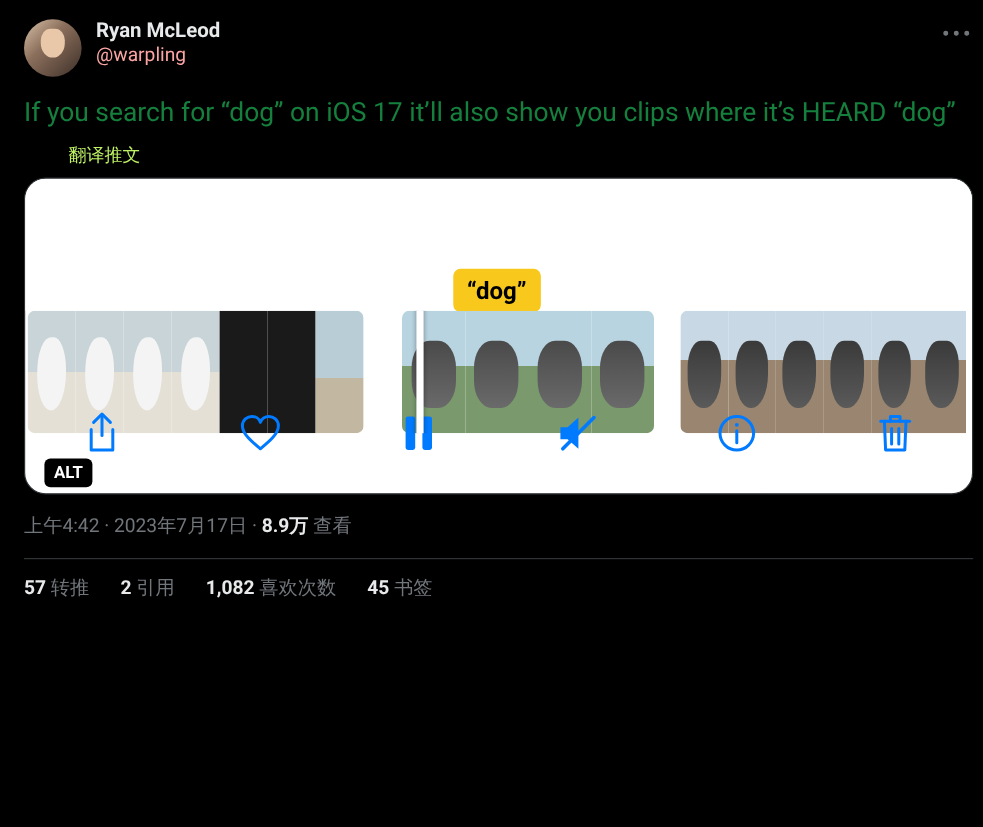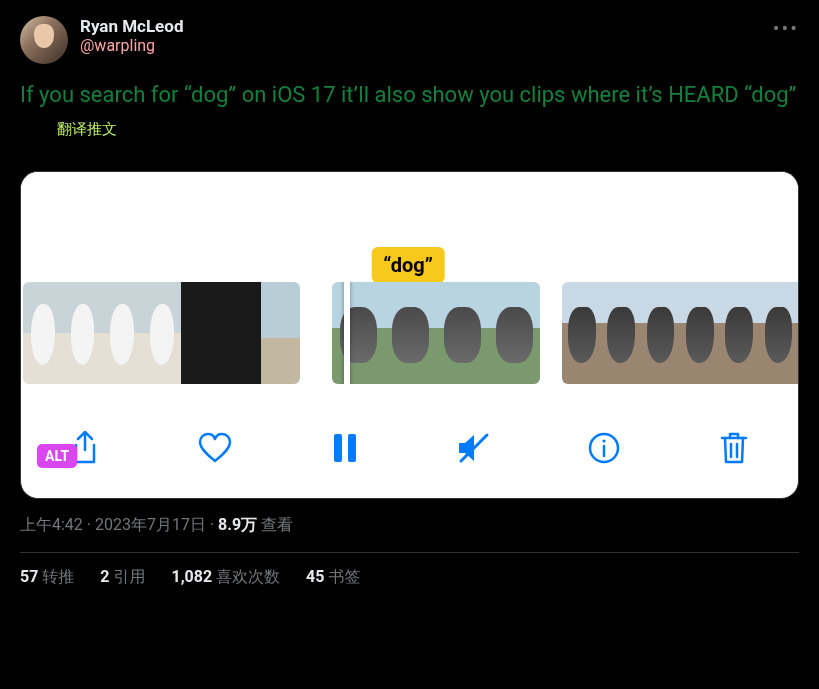--- a/index.html
+++ b/index.html
@@ -5,21 +5,21 @@
   * { margin: 0; padding: 0; box-sizing: border-box; }
   body {
     background: #000;
     font-family: -apple-system, BlinkMacSystemFont, "Segoe UI", Roboto, Helvetica, Arial, sans-serif;
     color: #e7e9ea;
     width: 819px;
     height: 689px;
     overflow: hidden;
   }
   .tweet {
-    padding: 16px 20px 10px 20px;
+    padding: 16px 8px 10px 20px;
   }
   .header {
     display: flex;
     align-items: flex-start;
     gap: 12px;
     position: relative;
   }
   .avatar {
     width: 48px;
     height: 48px;
@@ -59,26 +59,26 @@
     font-weight: 400;
   }
   .translate {
     margin-top: 10px;
     font-size: 15px;
     color: #bef264;
     cursor: pointer;
     margin-left: 37px;
   }
   .media-card {
-    margin-top: 32px;
+    margin-top: 9px;
     background: #fff;
     border-radius: 18px;
     overflow: hidden;
     position: relative;
-    height: 328px;
+    height: 264px;
     border: 1px solid #2f3336;
   }
   .media-top-blank {
     height: 110px;
     background: #fff;
     position: relative;
   }
   .dog-label {
     position: absolute;
     left: 50%;
@@ -164,22 +164,22 @@
     cursor: pointer;
     display: flex;
     align-items: center;
     justify-content: center;
     width: 40px;
     height: 40px;
   }
   .alt-badge {
     position: absolute;
     left: 16px;
-    bottom: 30px;
-    background: #d946ef;
+    bottom: 5px;
+    background: #000000;
     color: #fff;
     font-weight: 700;
     font-size: 14px;
     padding: 4px 8px;
     border-radius: 5px;
   }
   .meta {
     margin-top: 16px;
     font-size: 16px;
     color: #71767b;

